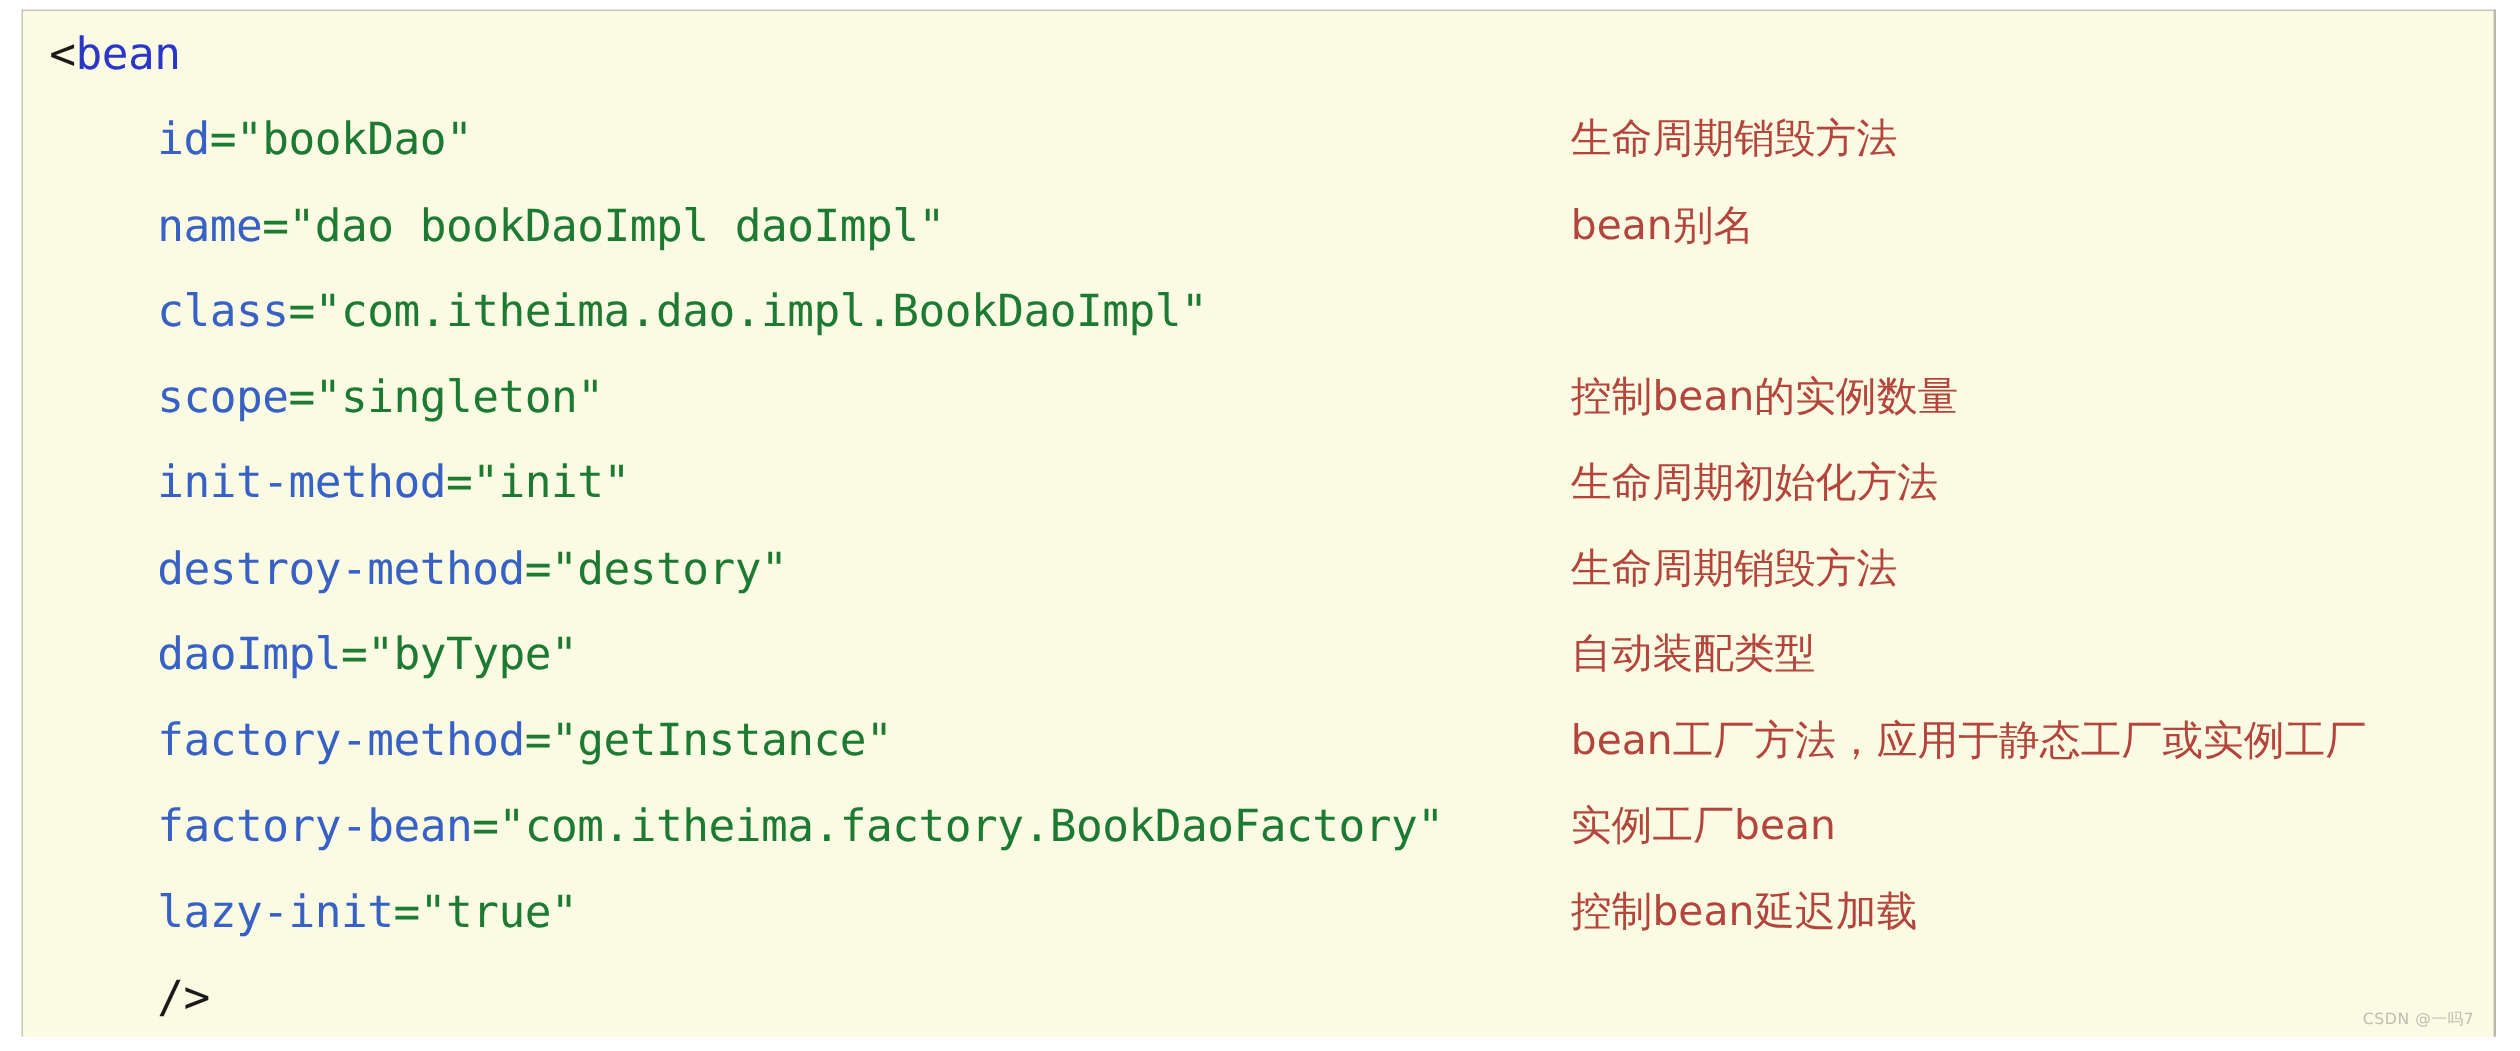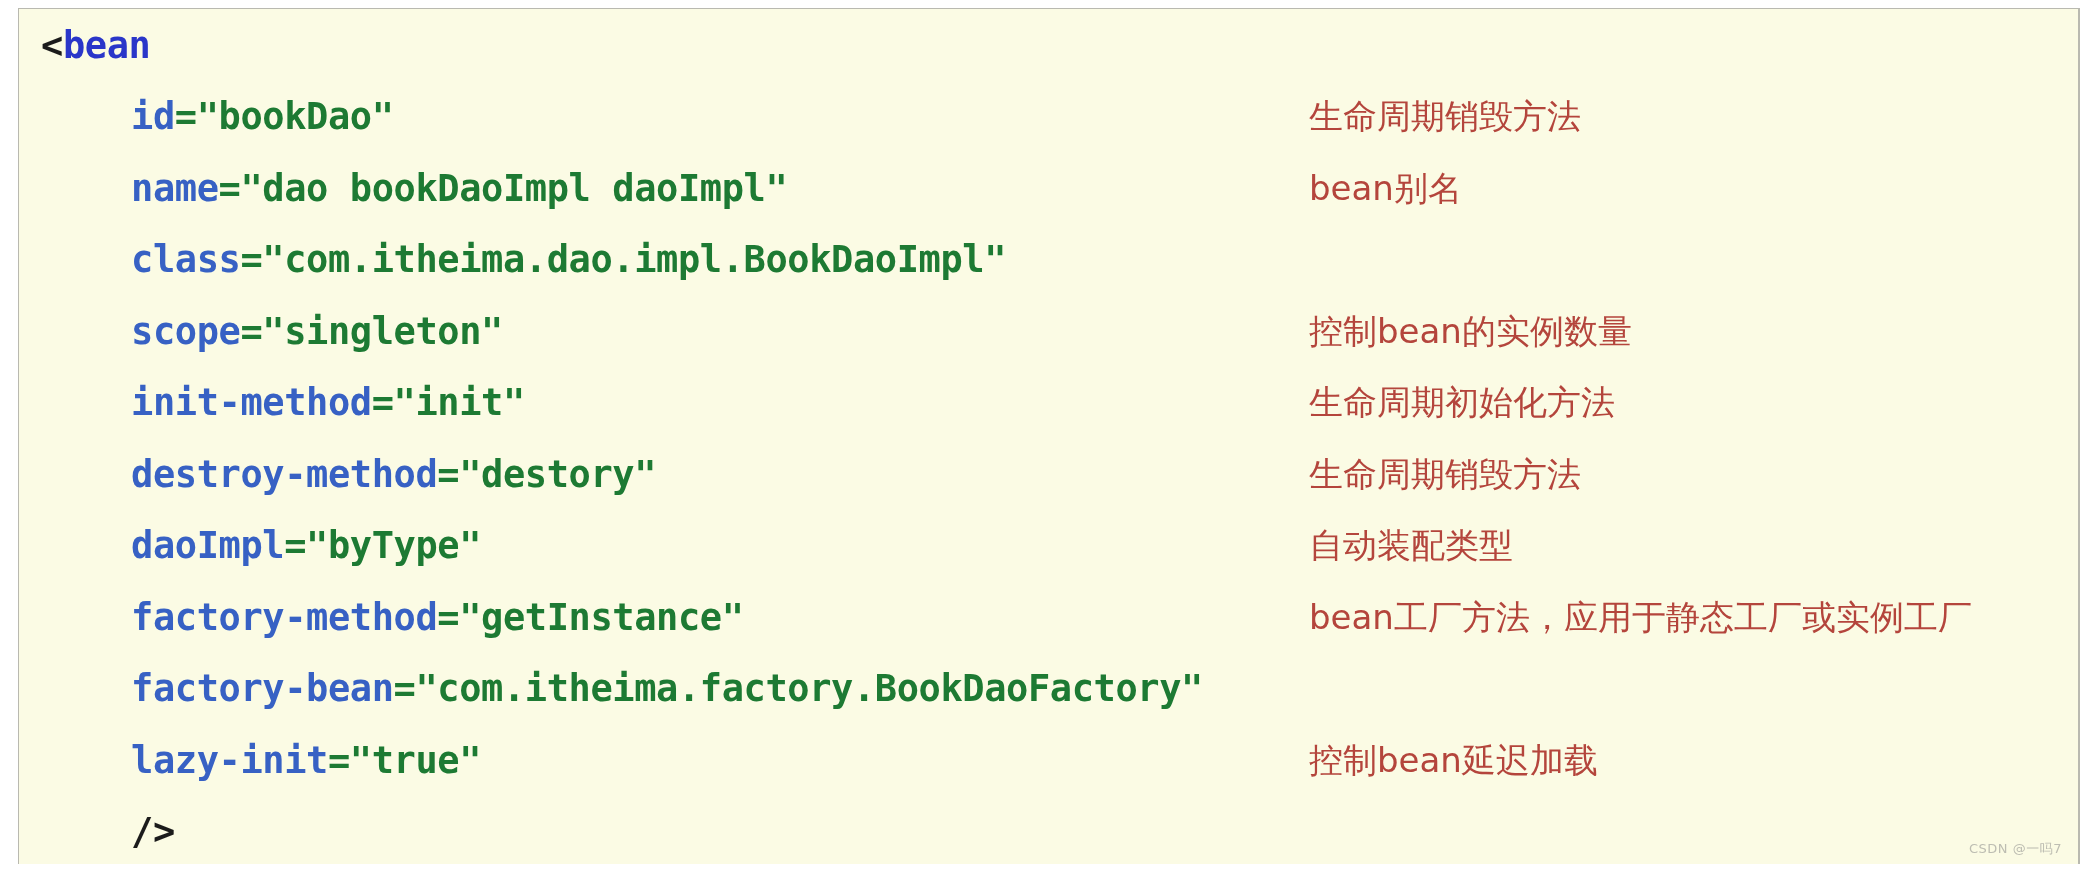--- a/index.html
+++ b/index.html
@@ -47,21 +47,20 @@
   .code-text {
     position: absolute;
     left: 22px;
     top: 50%;
     transform: translateY(-50%);
     font-family: "DejaVu Sans Mono", monospace;
     font-size: 37px;
     letter-spacing: -0.4px;
     line-height: 1;
     white-space: pre;
-    font-weight: bold;
   }
 
   .code-text.indented {
     left: 112px;
   }
 
   
   .tok-bracket { color: #1b1b1b; }
   .tok-tag     { color: #2a36c9; }
   .tok-attr    { color: #3761c4; }
@@ -101,18 +100,18 @@
   <div id="code-lines">
       <div class="code-row"><div class="code-text"><span class="tok-bracket">&lt;</span><span class="tok-tag">bean</span></div></div>
       <div class="code-row"><div class="code-text indented"><span class="tok-attr">id</span><span class="tok-eq">=</span><span class="tok-value">"bookDao"</span></div><div class="anno-text">生命周期销毁方法</div></div>
       <div class="code-row"><div class="code-text indented"><span class="tok-attr">name</span><span class="tok-eq">=</span><span class="tok-value">"dao bookDaoImpl daoImpl"</span></div><div class="anno-text">bean别名</div></div>
       <div class="code-row"><div class="code-text indented"><span class="tok-attr">class</span><span class="tok-eq">=</span><span class="tok-value">"com.itheima.dao.impl.BookDaoImpl"</span></div></div>
       <div class="code-row"><div class="code-text indented"><span class="tok-attr">scope</span><span class="tok-eq">=</span><span class="tok-value">"singleton"</span></div><div class="anno-text">控制bean的实例数量</div></div>
       <div class="code-row"><div class="code-text indented"><span class="tok-attr">init-method</span><span class="tok-eq">=</span><span class="tok-value">"init"</span></div><div class="anno-text">生命周期初始化方法</div></div>
       <div class="code-row"><div class="code-text indented"><span class="tok-attr">destroy-method</span><span class="tok-eq">=</span><span class="tok-value">"destory"</span></div><div class="anno-text">生命周期销毁方法</div></div>
       <div class="code-row"><div class="code-text indented"><span class="tok-attr">daoImpl</span><span class="tok-eq">=</span><span class="tok-value">"byType"</span></div><div class="anno-text">自动装配类型</div></div>
       <div class="code-row"><div class="code-text indented"><span class="tok-attr">factory-method</span><span class="tok-eq">=</span><span class="tok-value">"getInstance"</span></div><div class="anno-text">bean工厂方法，应用于静态工厂或实例工厂</div></div>
-      <div class="code-row"><div class="code-text indented"><span class="tok-attr">factory-bean</span><span class="tok-eq">=</span><span class="tok-value">"com.itheima.factory.BookDaoFactory"</span></div></div>
+      <div class="code-row"><div class="code-text indented"><span class="tok-attr">factory-bean</span><span class="tok-eq">=</span><span class="tok-value">"com.itheima.factory.BookDaoFactory"</span></div><div class="anno-text">实例工厂bean</div></div>
       <div class="code-row"><div class="code-text indented"><span class="tok-attr">lazy-init</span><span class="tok-eq">=</span><span class="tok-value">"true"</span></div><div class="anno-text">控制bean延迟加载</div></div>
       <div class="code-row"><div class="code-text indented"><span class="tok-close">/&gt;</span></div></div>
     </div>
   <div id="watermark">CSDN @一吗7</div>
 </div>
 
 </body></html>

